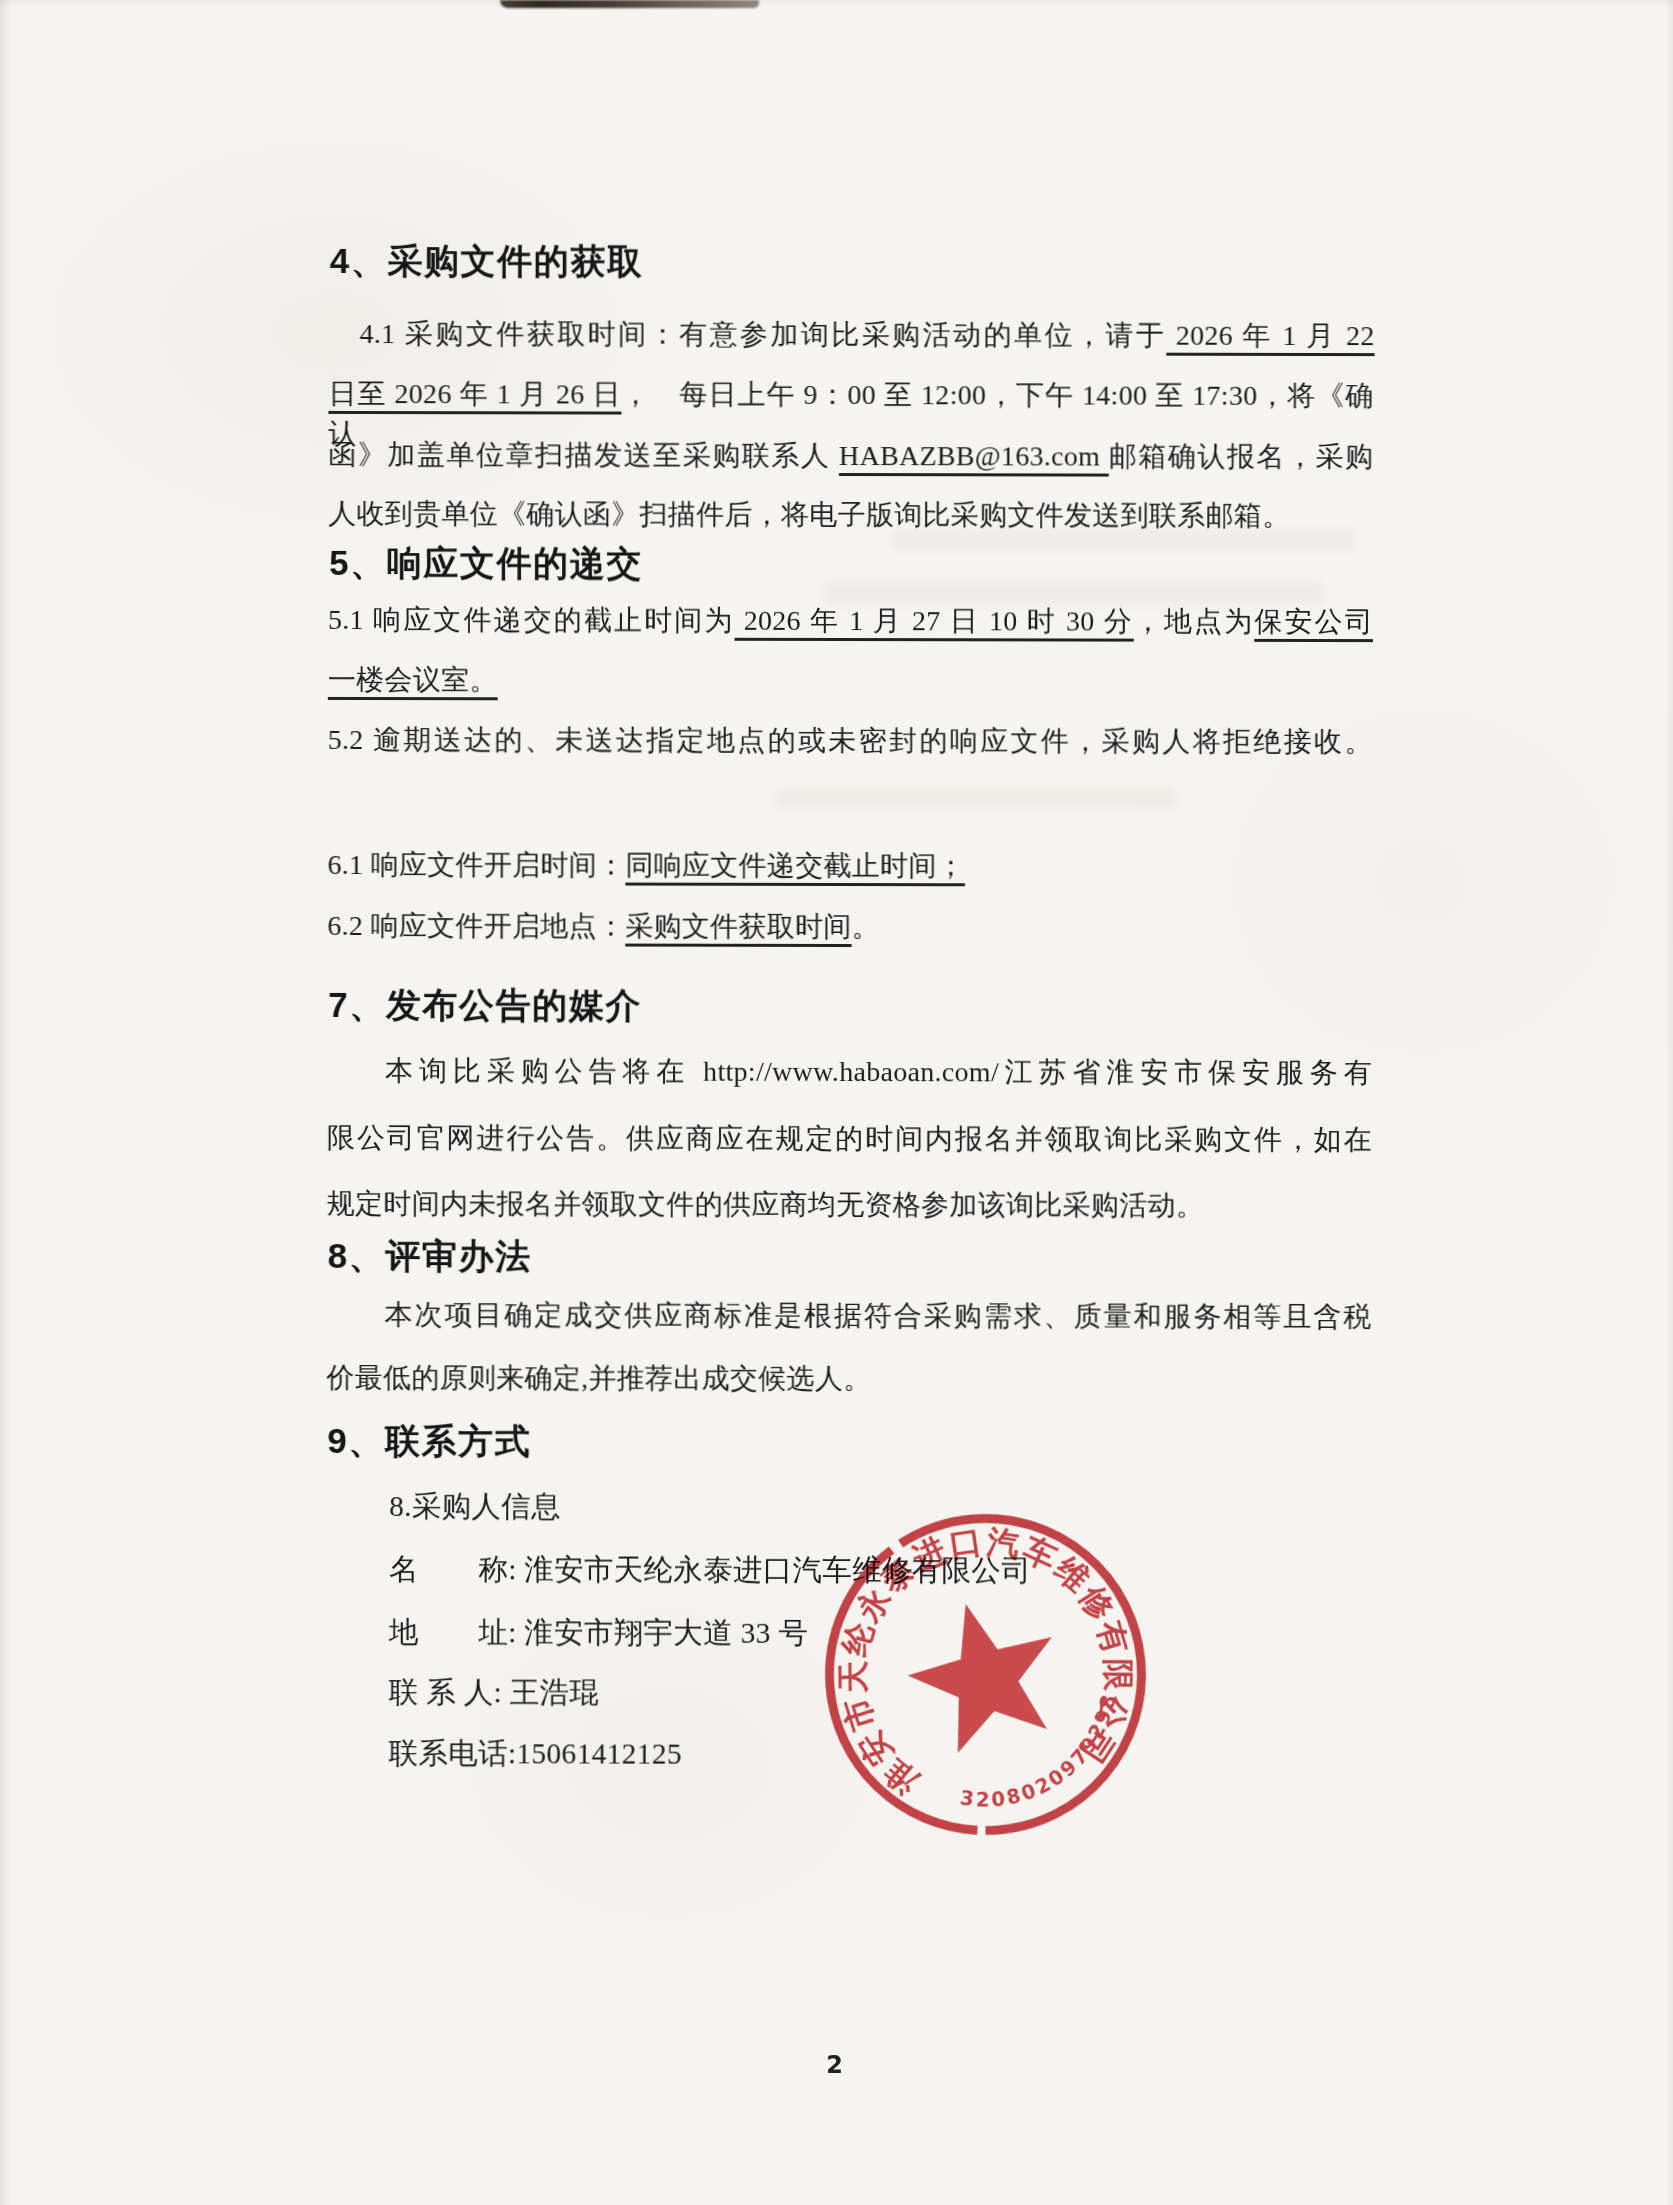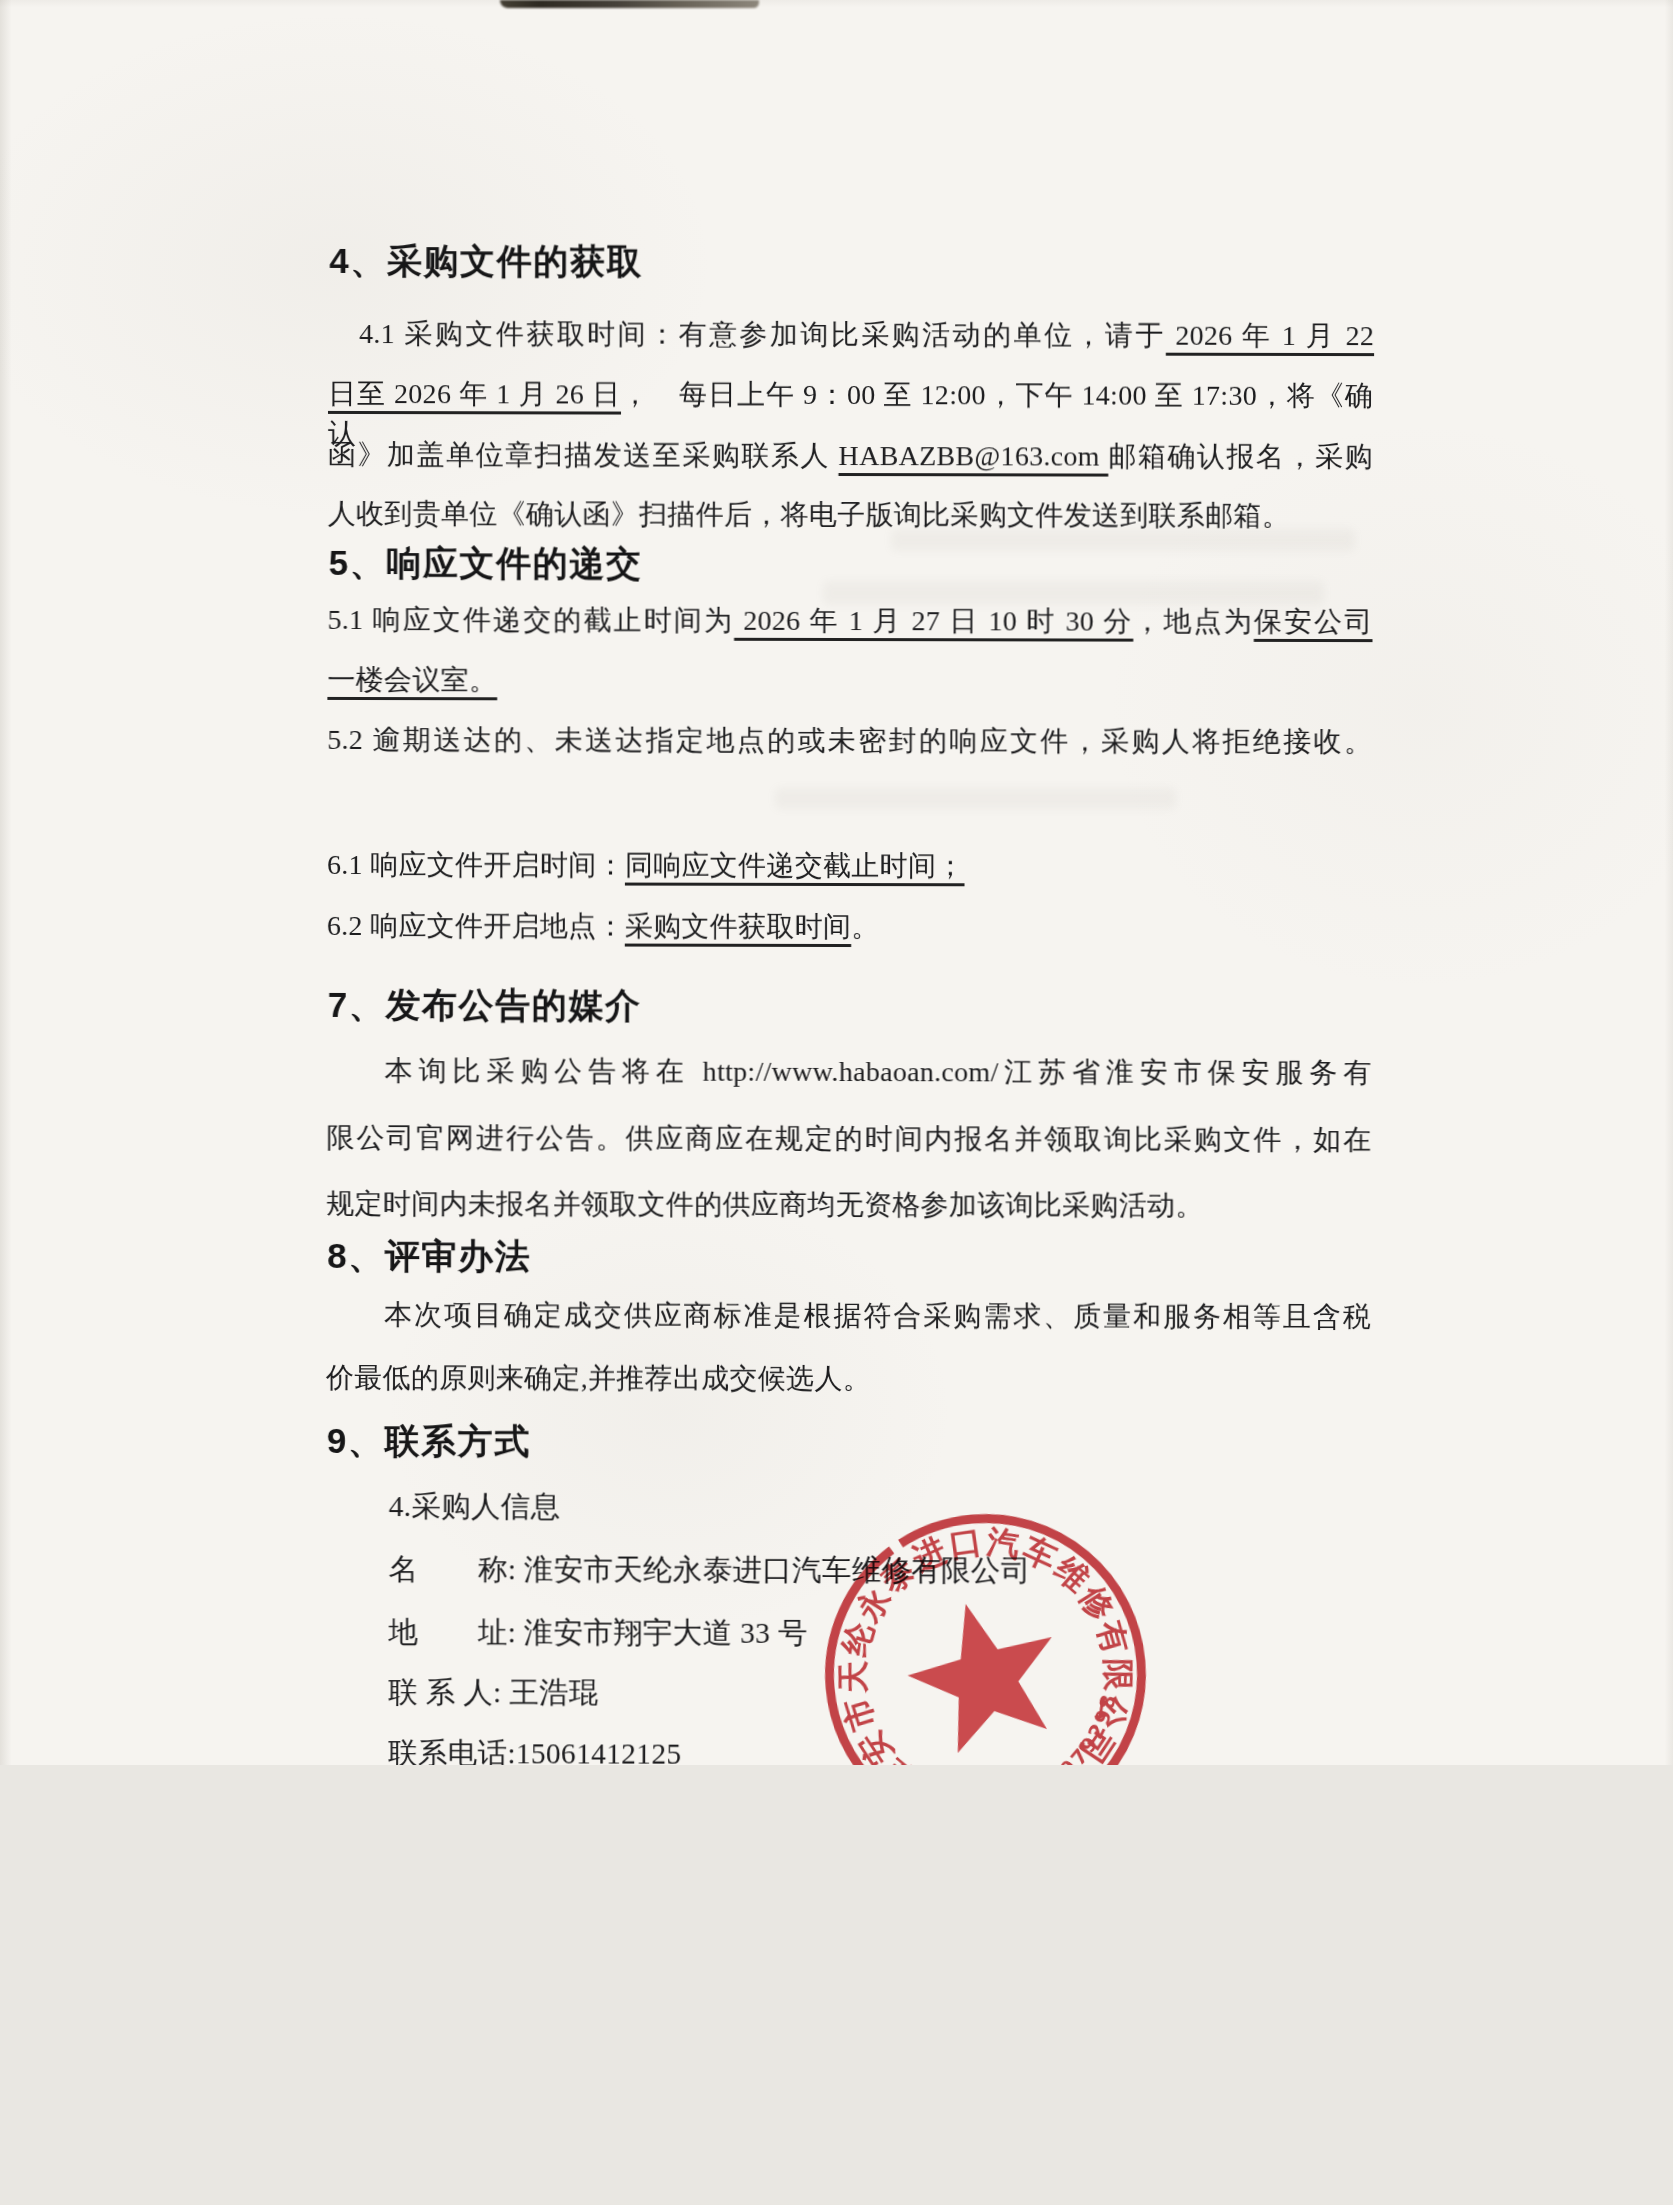--- a/index.html
+++ b/index.html
@@ -3,21 +3,21 @@
 <meta charset="utf-8">
 <style>
   :root{
     --paper:#f6f4f0;
     --ink:#1d1d1f;
     --seal-red:#c5383d;
   }
   html,body{margin:0;padding:0;background:#e9e7e2;}
   .page{
     position:relative;
-    width:1673px;height:1765px;
+    width:1673px;height:2205px;
     background-color:var(--paper);
     background-image:
       radial-gradient(633px 422px at 20% 15%, rgba(190,185,175,0.10), transparent 60%),
       radial-gradient(527px 475px at 85% 40%, rgba(200,195,185,0.08), transparent 60%),
       radial-gradient(475px 369px at 40% 80%, rgba(185,180,170,0.08), transparent 60%),
       linear-gradient(90deg, rgba(130,124,112,0.16), rgba(130,124,112,0) 11.6px),
       linear-gradient(270deg, rgba(130,124,112,0.10), rgba(130,124,112,0) 8.4px),
       linear-gradient(180deg, rgba(130,124,112,0.07), rgba(130,124,112,0) 7.4px);
     overflow:hidden;
     font-family:"Liberation Serif", serif;
@@ -112,21 +112,21 @@
     <div class="heading" style="top:981px;">7、发布公告的媒介</div>
     <div class="line j ind2" style="top:1052px;"><span>本询比采购公告将在 http://www.habaoan.com/江苏省淮安市保安服务有</span></div>
     <div class="line j" style="top:1119px;"><span>限公司官网进行公告。供应商应在规定的时间内报名并领取询比采购文件，如在</span></div>
     <div class="line" style="top:1185px;"><span>规定时间内未报名并领取文件的供应商均无资格参加该询比采购活动。</span></div>
 
     <div class="heading" style="top:1232px;">8、评审办法</div>
     <div class="line j ind2" style="top:1296px;"><span>本次项目确定成交供应商标准是根据符合采购需求、质量和服务相等且含税</span></div>
     <div class="line" style="top:1359px;"><span>价最低的原则来确定,并推荐出成交候选人。</span></div>
 
     <div class="heading" style="top:1417px;">9、联系方式</div>
-    <div class="line contact" style="top:1487px;"><span>4.采购人信息</span></div>
+    <div class="line contact" style="top:1487px;"><span>8.采购人信息</span></div>
     <div class="line contact" style="top:1550px;"><span>名　　称: 淮安市天纶永泰进口汽车维修有限公司</span></div>
     <div class="line contact" style="top:1613px;"><span>地　　址: 淮安市翔宇大道 33 号</span></div>
     <div class="line contact" style="top:1673px;"><span>联 系 人: 王浩琨</span></div>
     <div class="line contact" style="top:1734px;"><span>联系电话:15061412125</span></div>
 
     <div class="pagenum">2</div>
   </div>
 
   <svg class="seal" viewBox="0 0 640 640" aria-hidden="true">
     <defs>

